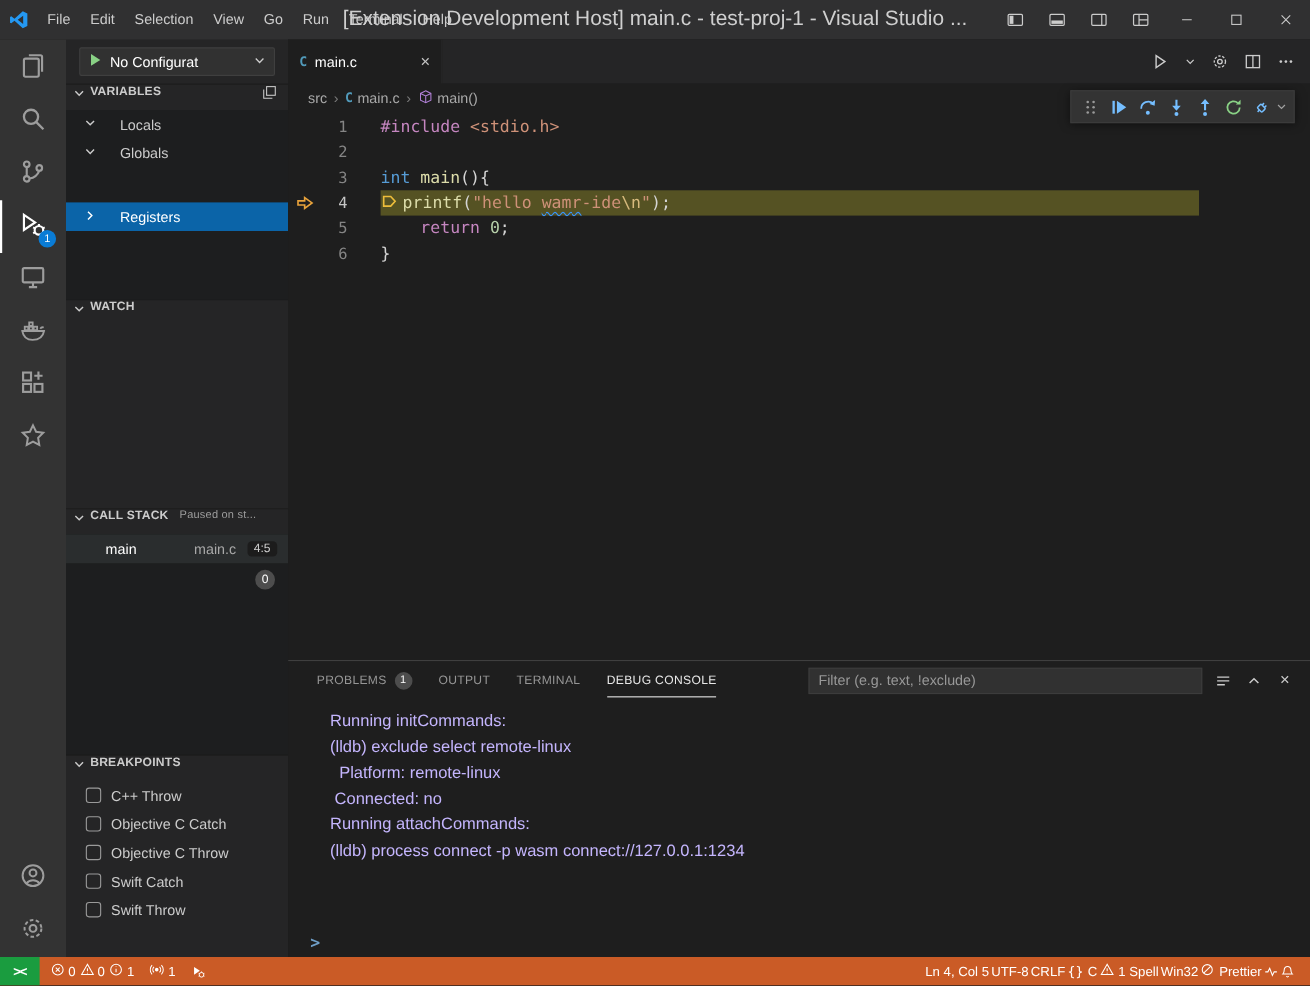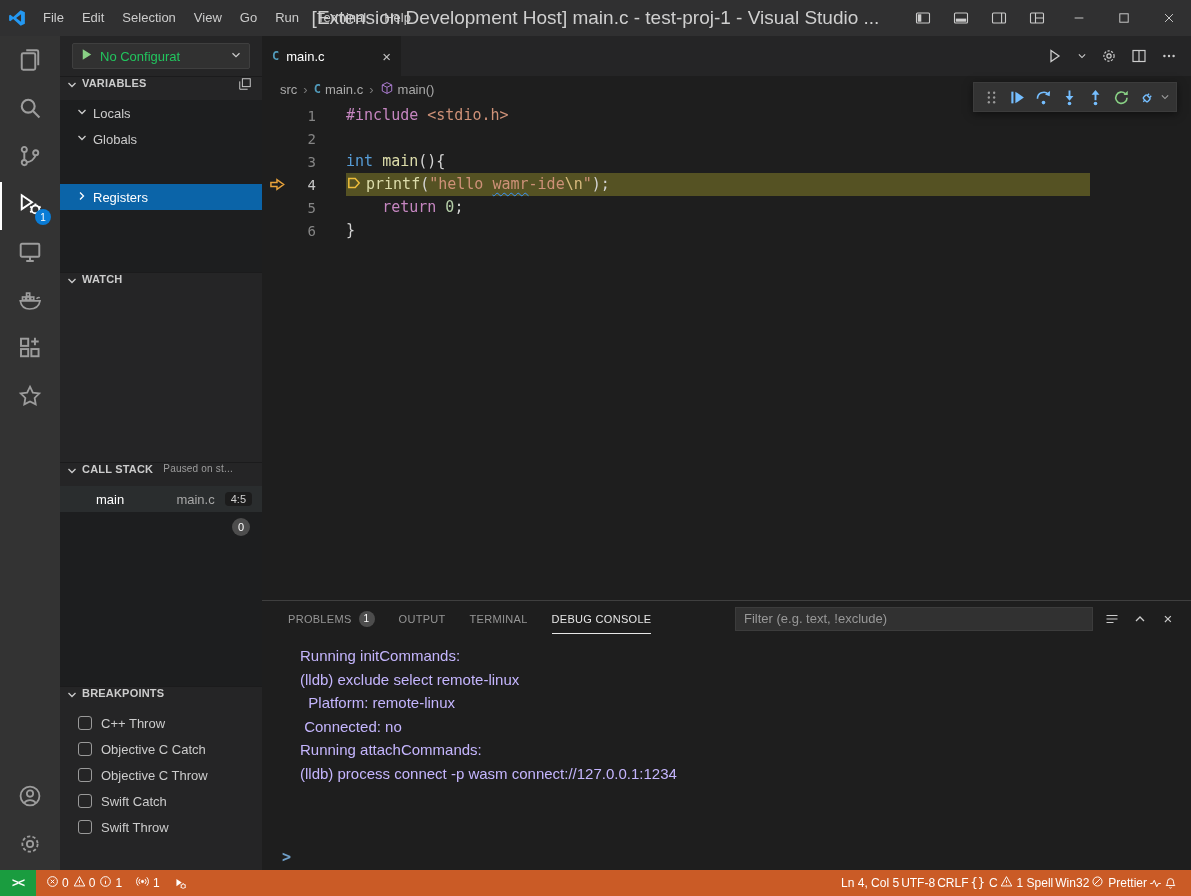--- a/index.html
+++ b/index.html
@@ -31,33 +31,33 @@
   .act-badge { position:absolute; right:9px; bottom:5px; min-width:16px; height:16px; border-radius:50%;
     background:#0a7cd6; color:#fff; font-size:10px; display:flex; align-items:center; justify-content:center; }
   .act-bottom { margin-top:auto; }
 
   
   .sidebar { width:202px; background:#252526; display:flex; flex-direction:column; font-size:13px; flex:none; overflow:hidden; }
   .sb-toolbar { height:40px; display:flex; align-items:center; padding:0 12px; flex:none; }
   .config-select { flex:1; height:26px; background:#313131; border:1px solid #3f3f3f; border-radius:2px;
     display:flex; align-items:center; gap:6px; padding:0 6px; }
   .config-select .play svg { width:15px; height:15px; }
-  .config-label { flex:1; color:#22c55e; font-size:13px; white-space:nowrap; overflow:hidden; }
+  .config-label { flex:1; color:#ffffff; font-size:13px; white-space:nowrap; overflow:hidden; }
   .chev16 svg { width:14px; height:14px; }
   .section-header { height:24px; display:flex; align-items:flex-start; font-size:11px; font-weight:700; letter-spacing:.2px;
     padding:0 10px 0 4px; gap:2px; color:#cccccc; border-top:1px solid rgba(0,0,0,.25); flex:none; }
   .section-header .chev svg { width:16px; height:16px; }
   .section-hint { font-weight:400; font-size:10px; color:#9d9d9d; margin-left:8px; }
   .hdr-action { margin-left:auto; display:flex; }
   .hdr-action svg { width:14px; height:14px; }
   .pane-dark { background:#1d1e1f; }
   .vars-content { height:172px; flex:none; }
   .watch-content { height:166px; flex:none; }
   .cs-content { height:200px; flex:none; }
-  .tree-row { height:26px; display:flex; align-items:center; padding-left:14px; gap:3px; color:#cccccc; }
+  .tree-row { height:26px; display:flex; align-items:center; padding-left:14px; gap:19px; color:#cccccc; }
   .tree-row .chev svg { width:16px; height:16px; }
   .tree-row.selected { background:#0b64a8; color:#ffffff;margin-top:32px; }
   .frame-row { height:26px; display:flex; align-items:center; padding:0 10px 0 36px; background:#2a2d2e; color:#fff; }
   .frame-file { margin-left:auto; color:#a8a8a8; margin-right:10px; }
   .frame-pos { background:#1c1c1c; color:#d0d0d0; font-size:11px; padding:1px 6px; border-radius:4px; }
   .zero-row { height:30px; display:flex; justify-content:flex-end; align-items:center; padding-right:12px; }
   .circle-badge { width:18px; height:18px; border-radius:50%; background:#4d4d4d; color:#fff; font-size:11px;
     display:flex; align-items:center; justify-content:center; }
   .bp-row { height:26px; display:flex; align-items:center; gap:9px; padding-left:18px; }
   .bp-box { width:14px; height:14px; border:1px solid #9a9a9a; border-radius:3px; background:transparent; flex:none; }

